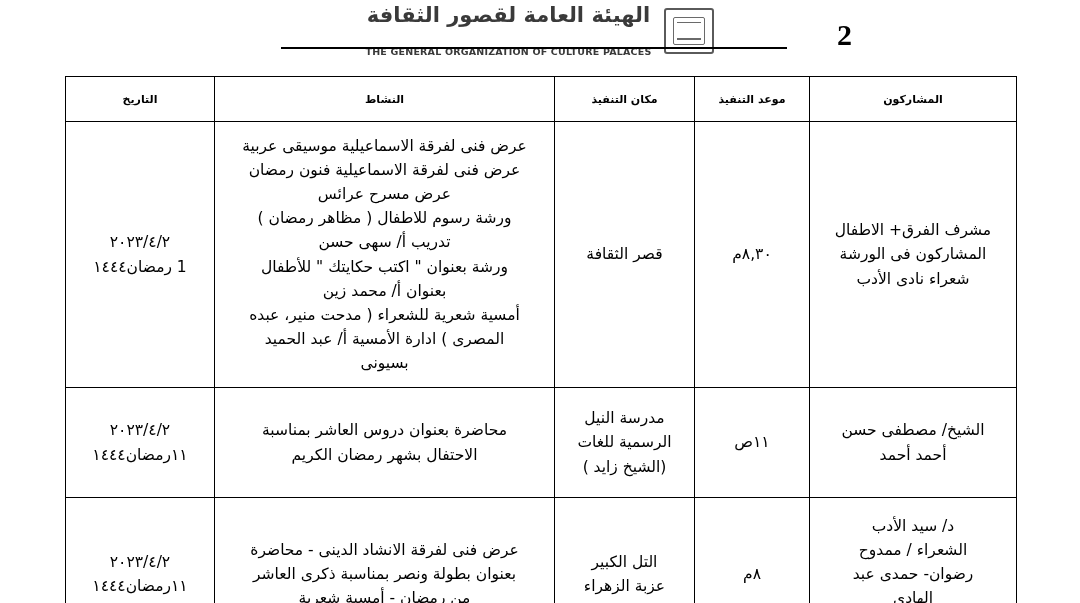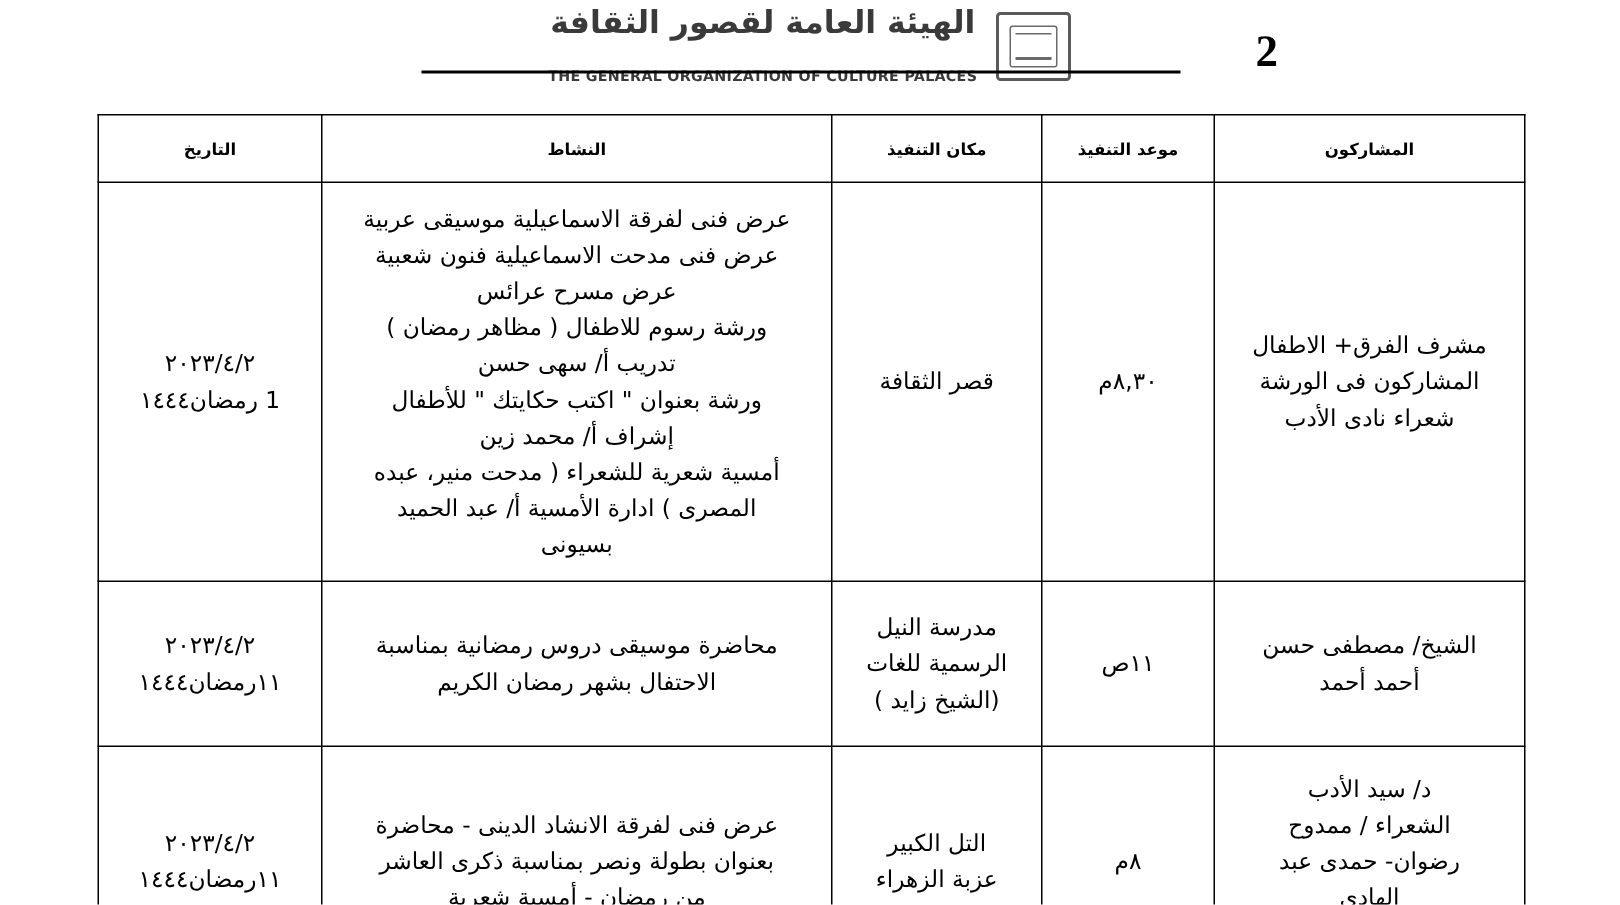--- a/index.html
+++ b/index.html
@@ -215,26 +215,26 @@
               </span>
             </td>
           <td>
               <span class="cell-lines">
                 <span>قصر الثقافة</span>
               </span>
             </td>
           <td>
               <span class="cell-lines activity-cell">
                 <span>عرض فنى لفرقة الاسماعيلية موسيقى عربية</span>
-                <span>عرض فنى مدحت الاسماعيلية فنون شعبية</span>
+                <span>عرض فنى لفرقة الاسماعيلية فنون رمضان</span>
                 <span>عرض مسرح عرائس</span>
                 <span>ورشة رسوم للاطفال ( مظاهر رمضان )</span>
                 <span>تدريب أ/ سهى حسن</span>
                 <span>ورشة بعنوان " اكتب حكايتك " للأطفال</span>
-                <span>إشراف أ/ محمد زين</span>
+                <span>بعنوان أ/ محمد زين</span>
                 <span>أمسية شعرية للشعراء ( مدحت منير، عبده</span>
                 <span>المصرى )  ادارة الأمسية أ/ عبد الحميد</span>
                 <span>بسيونى</span>
               </span>
             </td>
           <td>
               <span class="cell-lines">
                 <span>٢٠٢٣/٤/٢</span>
                 <span>1 رمضان١٤٤٤</span>
               </span>
@@ -254,21 +254,21 @@
             </td>
           <td>
               <span class="cell-lines">
                 <span>مدرسة النيل</span>
                 <span>الرسمية للغات</span>
                 <span>(الشيخ زايد )</span>
               </span>
             </td>
           <td>
               <span class="cell-lines activity-cell">
-                <span>محاضرة موسيقى دروس رمضانية بمناسبة</span>
+                <span>محاضرة بعنوان دروس العاشر بمناسبة</span>
                 <span>الاحتفال بشهر رمضان الكريم</span>
               </span>
             </td>
           <td>
               <span class="cell-lines">
                 <span>٢٠٢٣/٤/٢</span>
                 <span>١١رمضان١٤٤٤</span>
               </span>
             </td>
         </tr>

